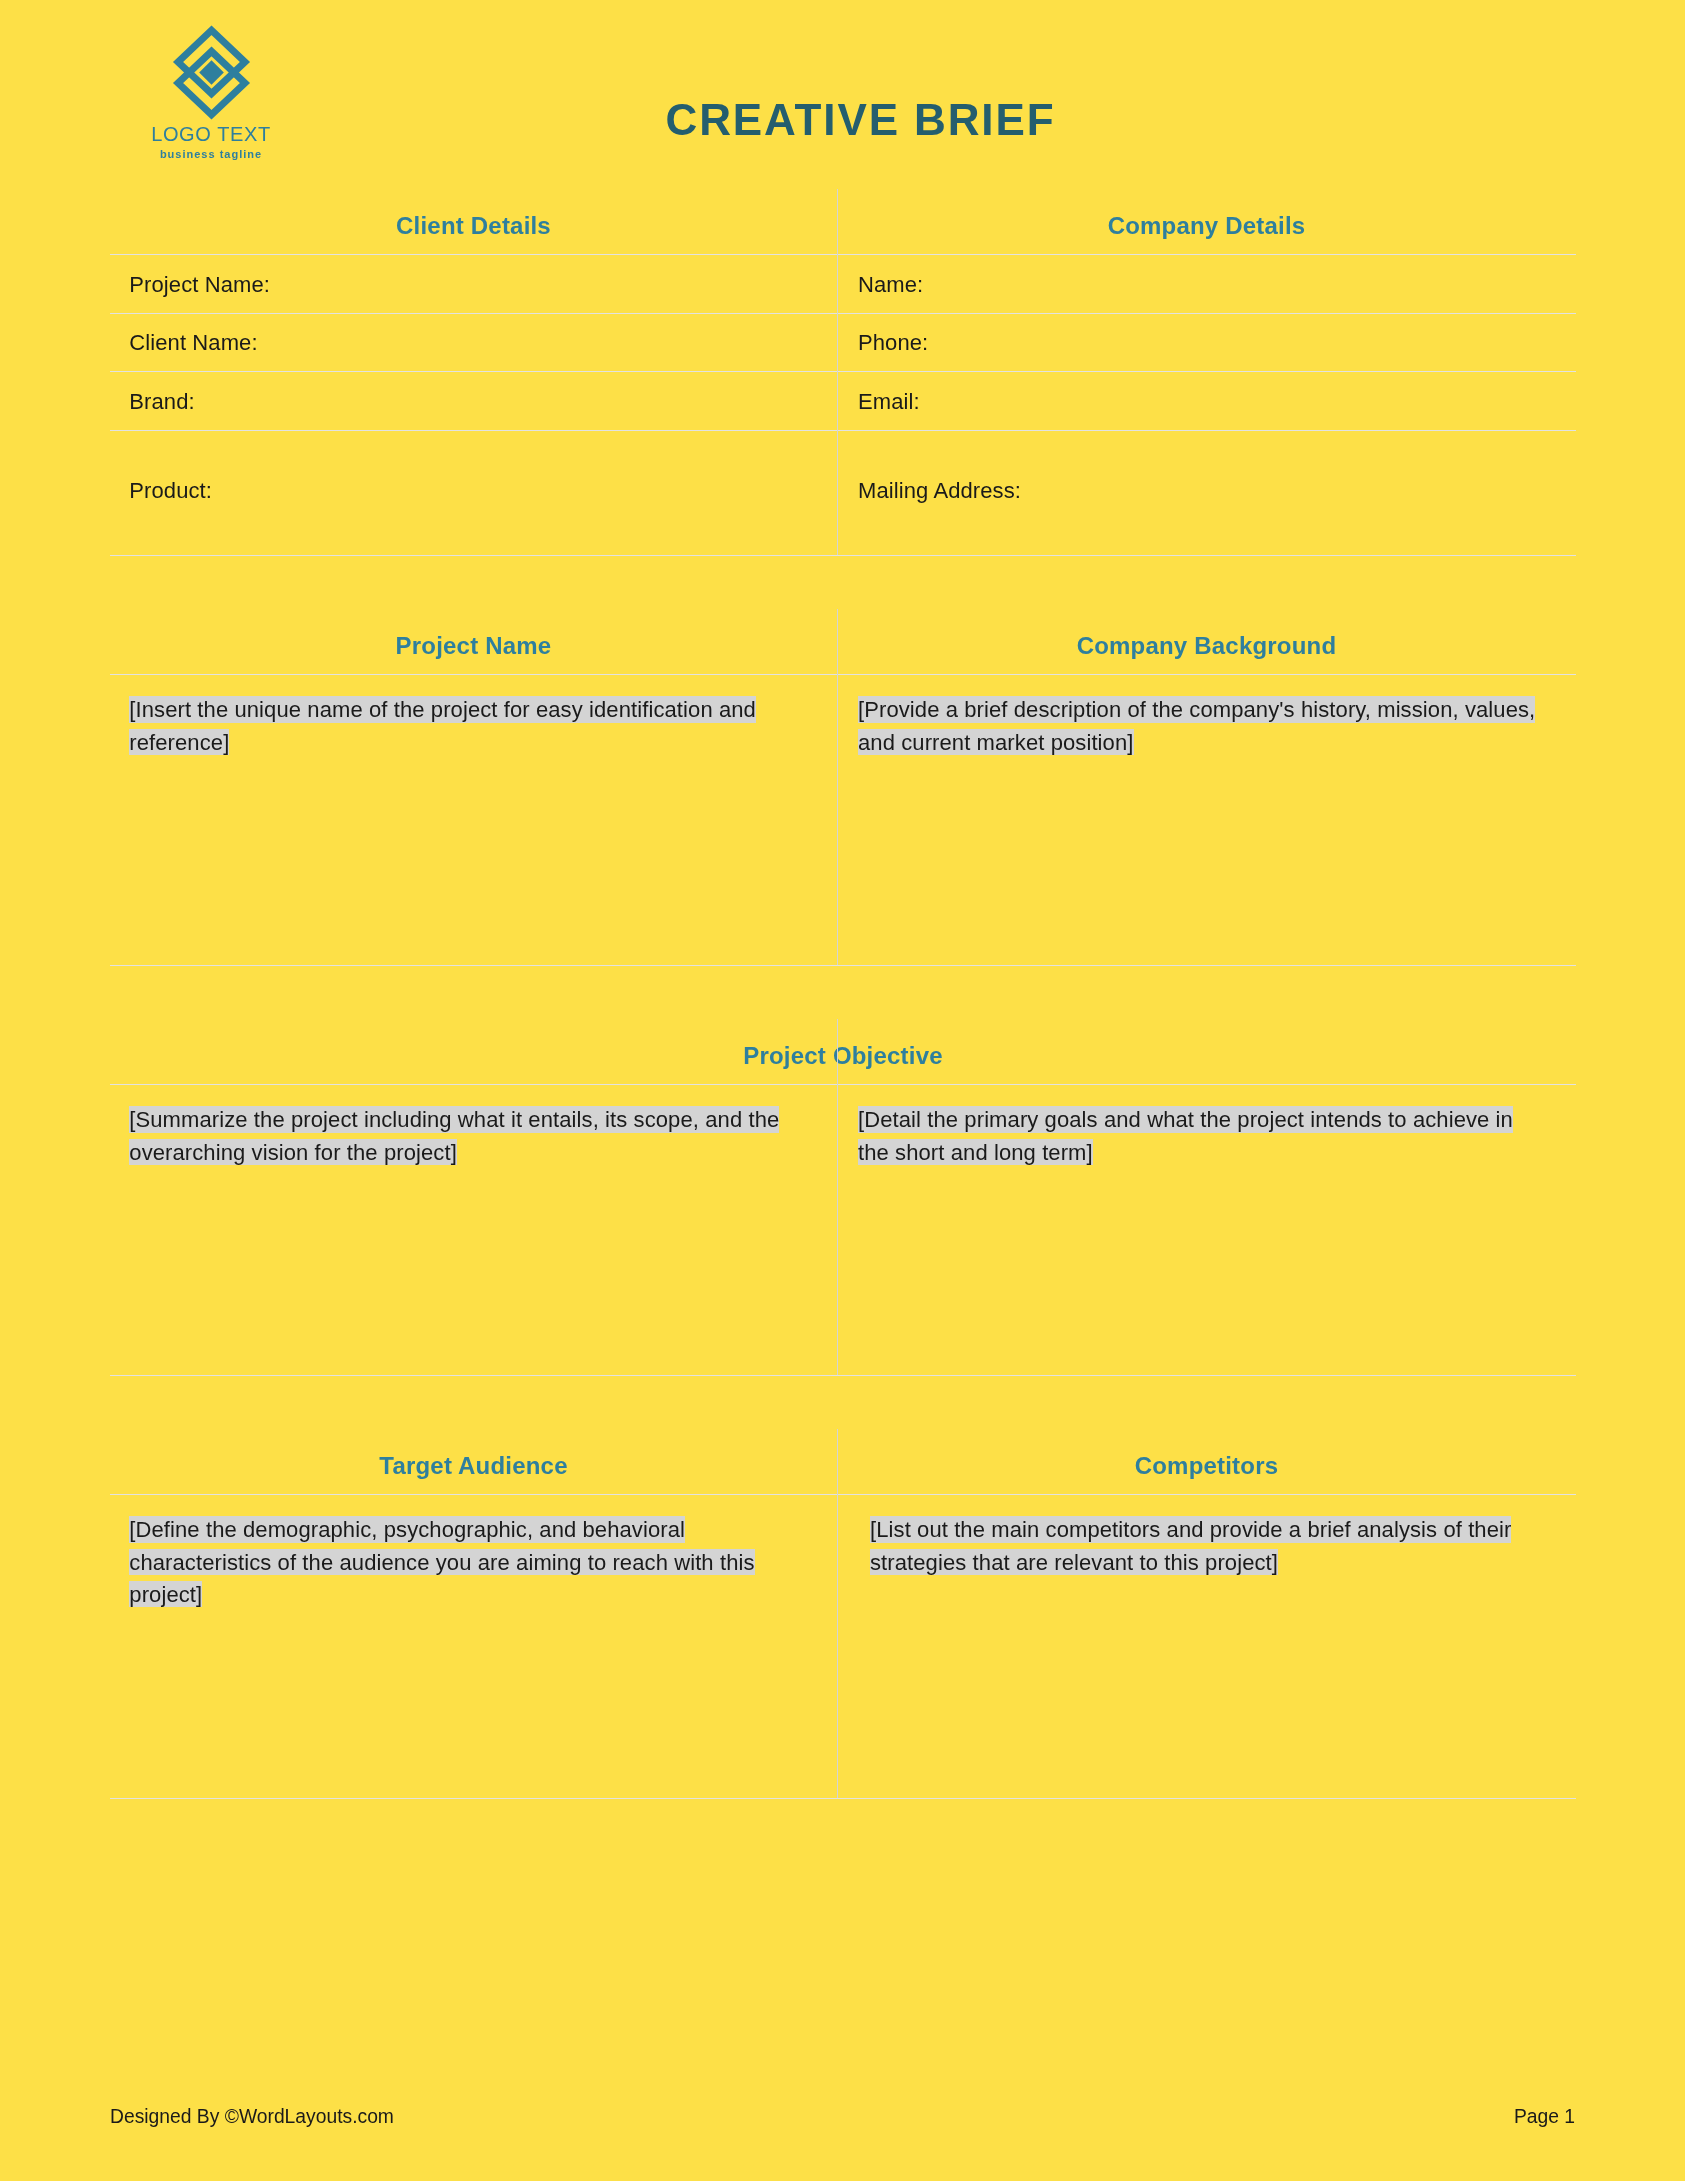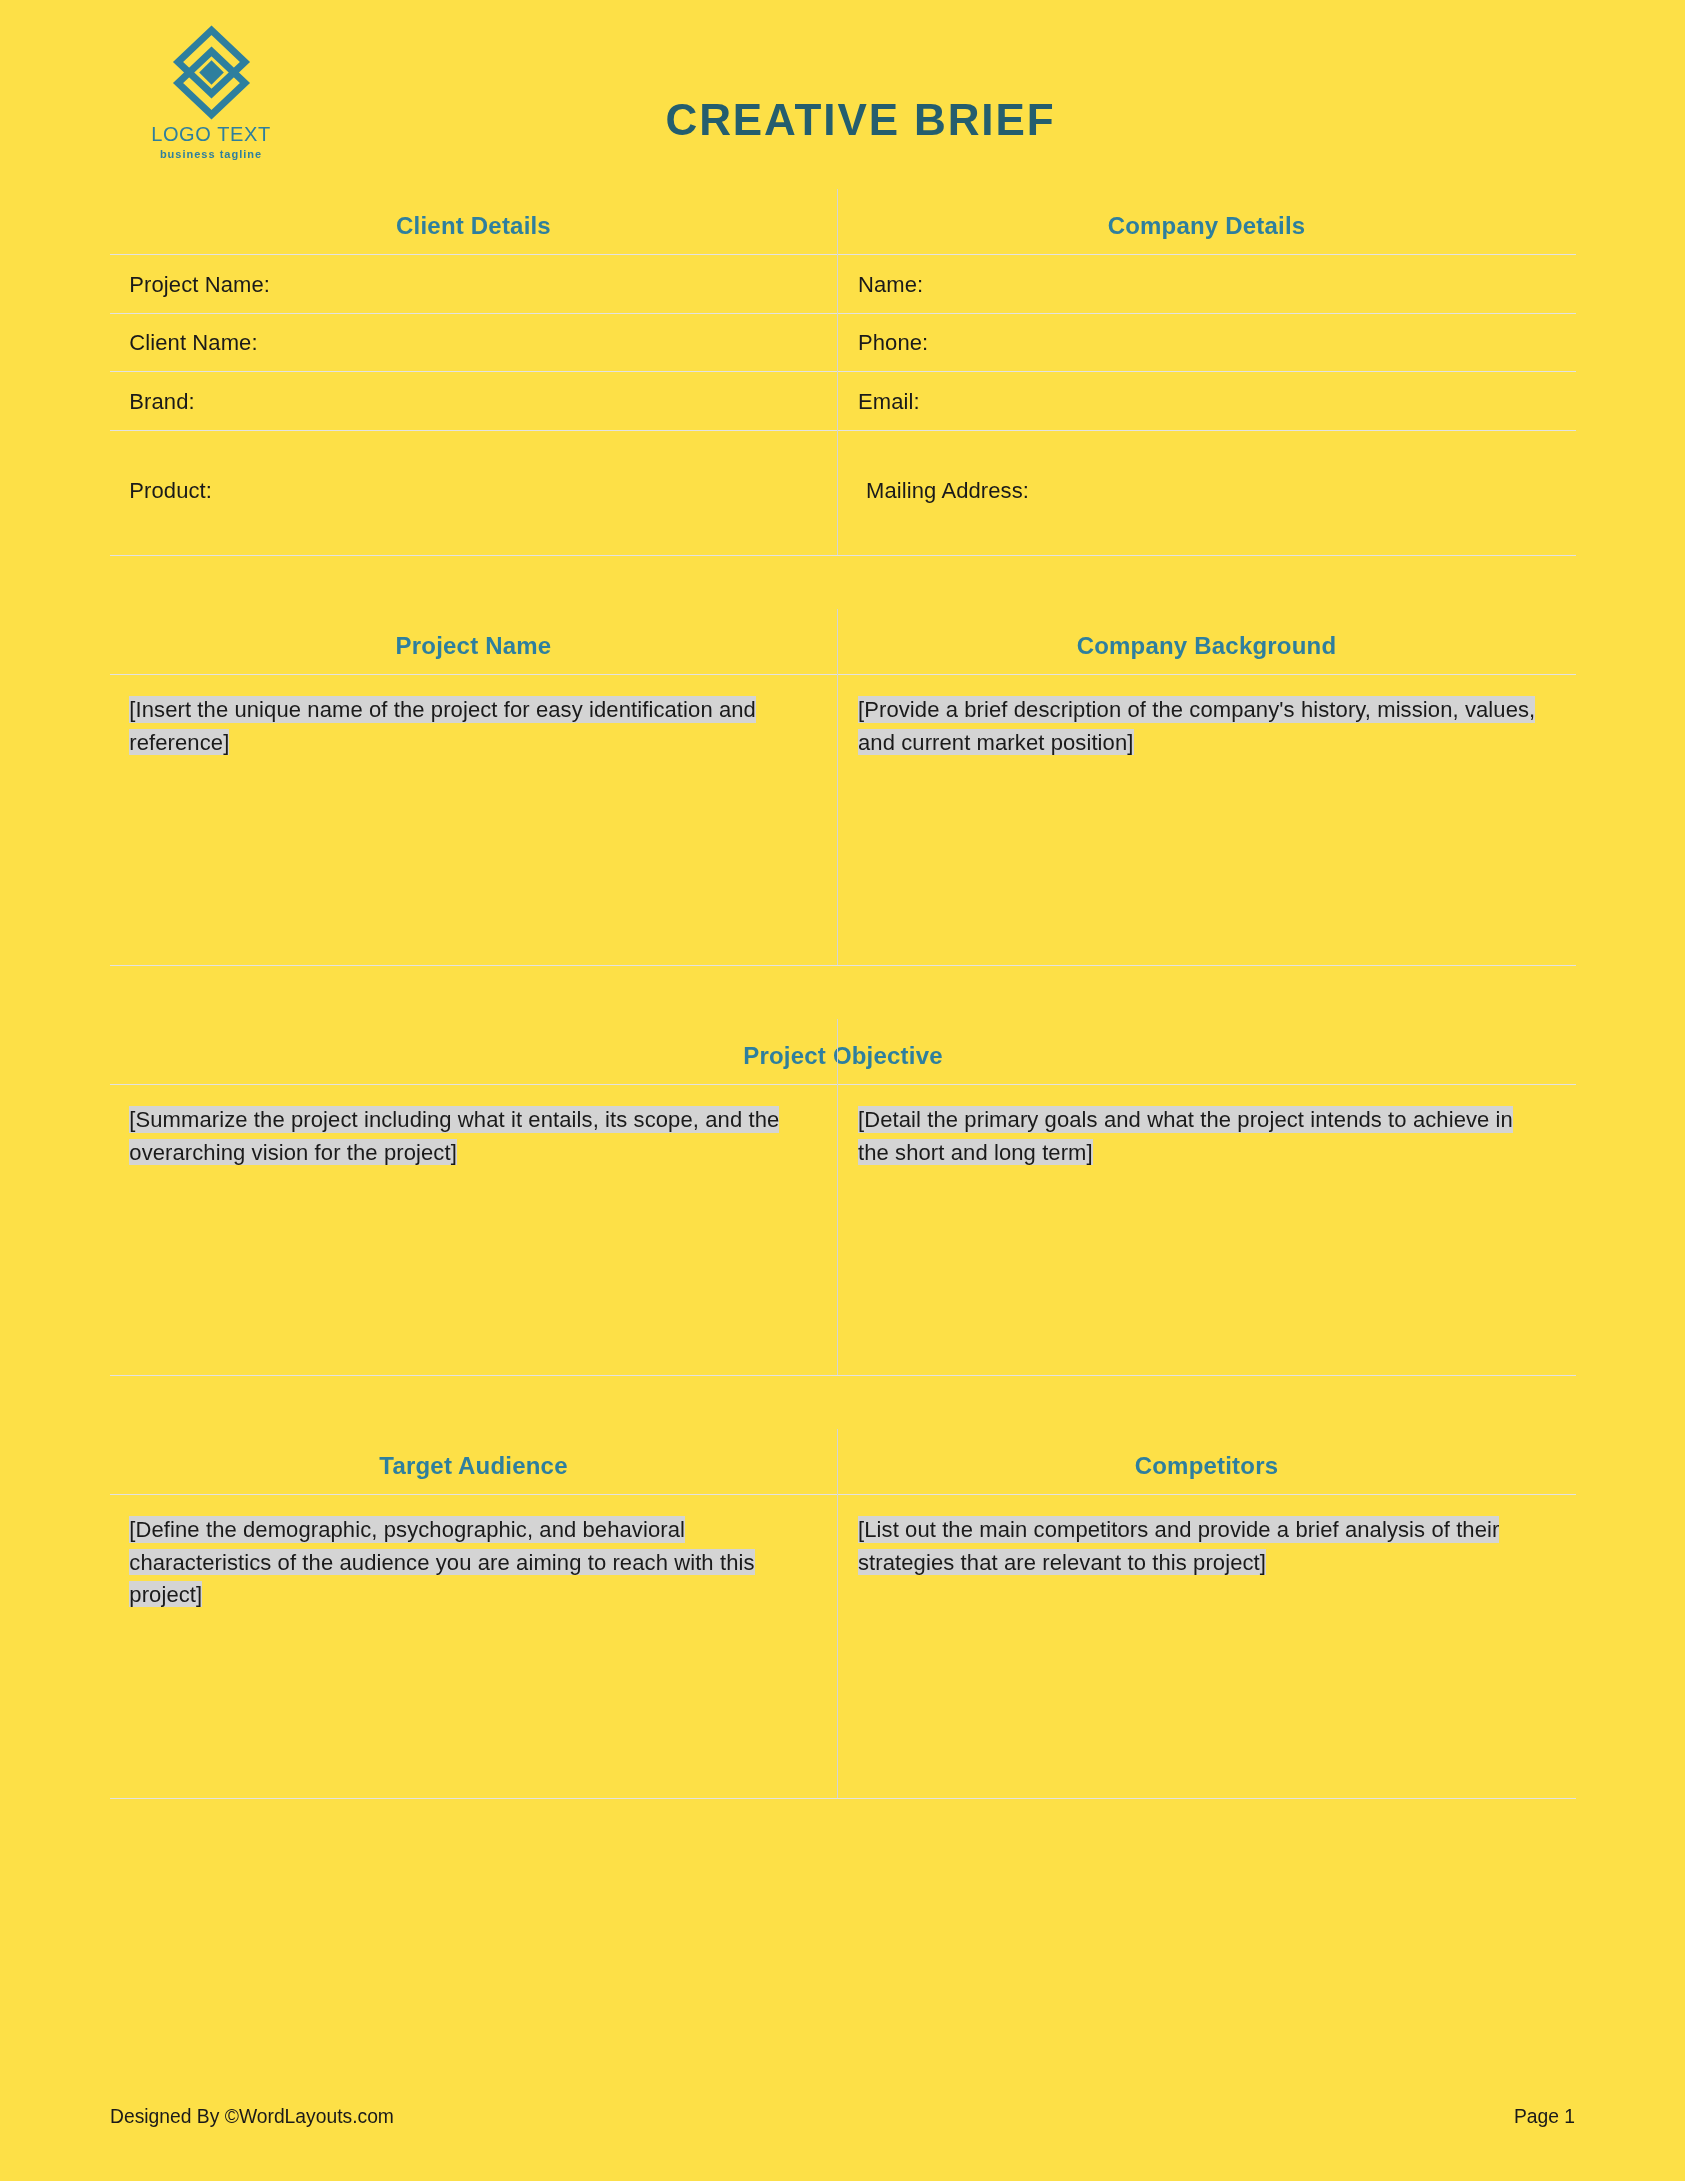--- a/index.html
+++ b/index.html
@@ -124,21 +124,20 @@
   }
 
   .rows .row {
     display: flex;
     border-bottom: 1.8px solid #e2e2e2;
     justify-content: space-between;
   }
 
   .rows .row:last-child {
     border-bottom: none;
-    gap: 8px;
   }
 
   .rows .cell {
     flex: 0 0 727px;
     padding: 16.7px 0 15px 19.3px;
     font-size: 22px;
     font-weight: 300;
     color: #1a1a1a;
     letter-spacing: 0.1px;
   }
@@ -153,21 +152,21 @@
     padding-bottom: 51px;
   }
 
   
   .body-row {
     display: flex;
     min-height: 290px;
   }
 
   .body-row.short { min-height: 290px; }
-  .body-row.medium { min-height: 303px; }
+  .body-row.medium { min-height: 303px; gap: 12px; }
 
   .body-row .cell {
     flex: 0 0 727px;
     padding: 19.3px 30px 19.3px 19.3px;
   }
 
   .body-row .cell:last-child {
     flex: 1 1 auto;
     padding-left: 21px;
     padding-right: 26px;

